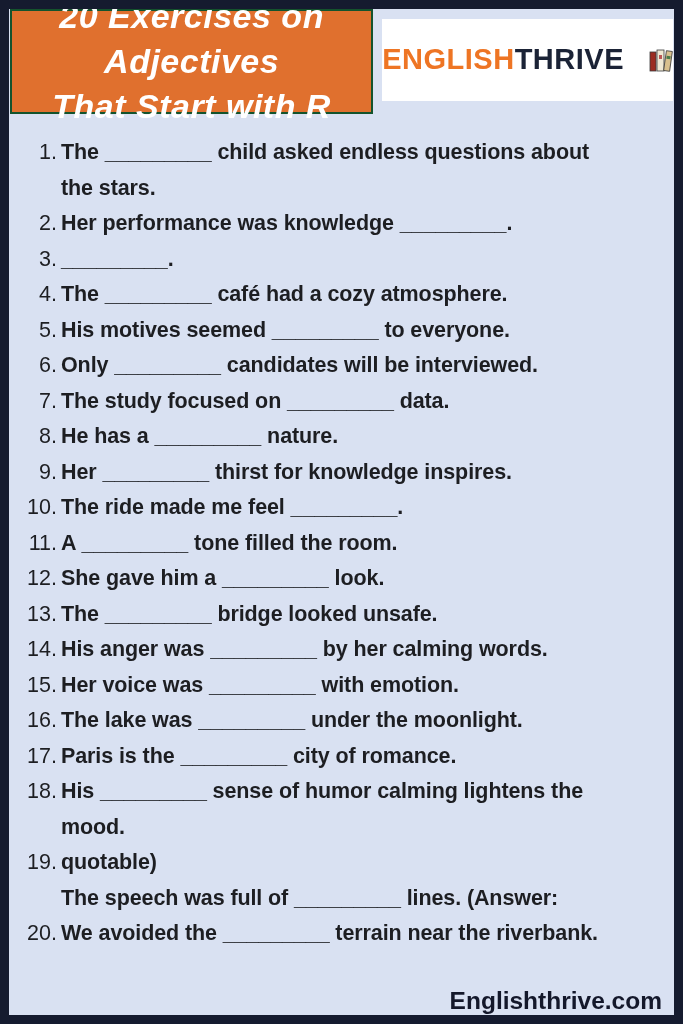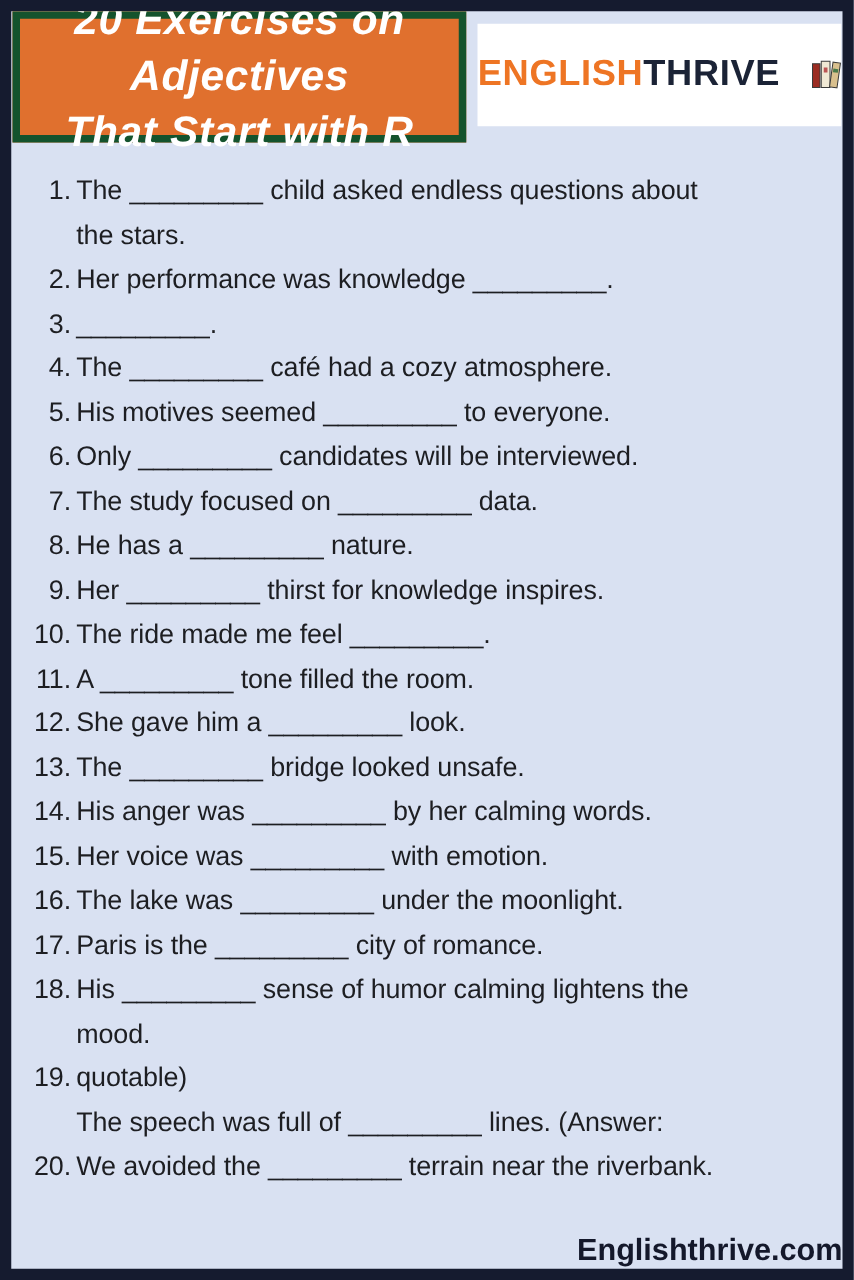--- a/index.html
+++ b/index.html
@@ -28,21 +28,21 @@
   .header {
     display: flex;
     align-items: flex-start;
     padding: 0;
   }
   .title-box {
     flex: 1 1 auto;
     margin: 0 0 0 1px;
     height: 105px;
     background: var(--accent-orange);
-    border: 6px solid #14532d;
+    border: 2px solid #14532d;
     display: flex;
     flex-direction: column;
     justify-content: center;
     text-align: center;
     color: #ffffff;
     font-weight: bold;
     font-style: italic;
     font-size: 34px;
     line-height: 1.33;
     letter-spacing: 0.5px;
@@ -90,27 +90,27 @@
     line-height: 35.5px;
   }
   .num {
     flex: 0 0 45px;
     text-align: right;
     padding-right: 4px;
     font-weight: 400;
   }
   .txt {
     flex: 1 1 auto;
-    font-weight: 400;
+    font-weight: 700;
     letter-spacing: -0.1px;
   }
   
   .footer {
     position: absolute;
-    right: 0;
+    right: 12px;
     bottom: 0px;
     font-weight: 700;
     font-size: 24.5px;
     color: #14182b;
   }
 </style>
 </head>
 <body>
 
 <div class="page">

